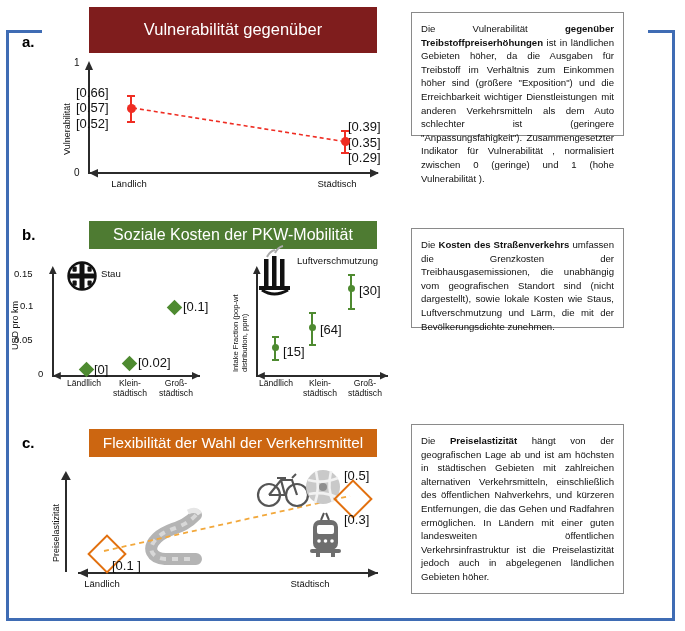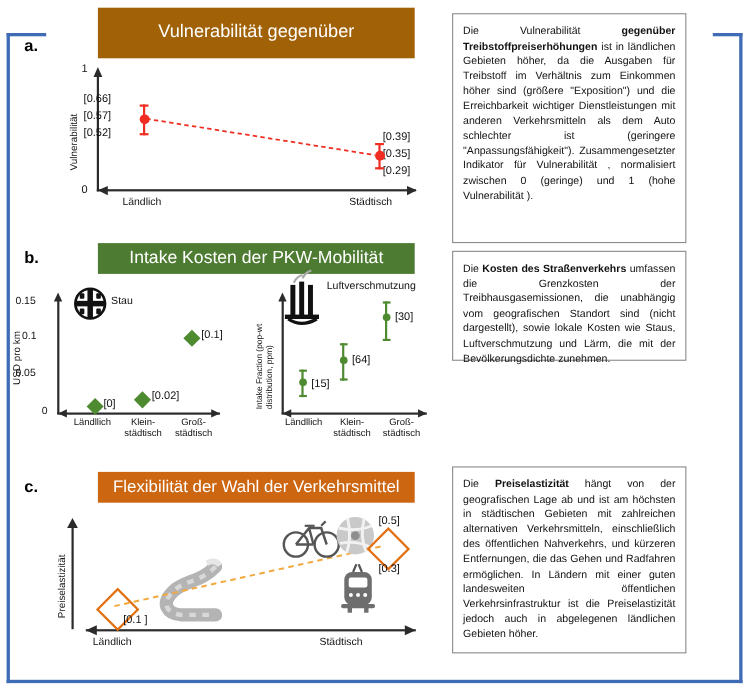--- a/index.html
+++ b/index.html
@@ -36,52 +36,52 @@
 
   
   .title-bar{
     position:absolute;
     color:#ffffff;
     display:flex;align-items:center;justify-content:center;
     text-align:center;
     line-height:1.18;
     box-sizing:border-box;
   }
-  #bar-a{left:89px;top:7px;width:288px;height:46px;background:#a16207;font-size:16.5px;padding:0 6px;}
+  #bar-a{left:89px;top:7px;width:288px;height:46px;background:#7f1d1d;font-size:16.5px;padding:0 6px;}
   #bar-b{left:89px;top:221px;width:288px;height:28px;background:#4e7b32;font-size:16px;}
   #bar-c{left:89px;top:429px;width:288px;height:28px;background:#cc6611;font-size:15.3px;}
 
   
   .desc-box{
     position:absolute;
     border:1px solid #8a8a8a;
     background:#ffffff;
     box-sizing:border-box;
     padding:9px 9px 7px 9px;
     font-size:9.6px;
     line-height:1.42;
     color:#111;
     text-align:justify;
     text-justify:inter-word;
   }
-  #desc-a{left:411px;top:12px;width:213px;height:209px;}
+  #desc-a{left:411px;top:12px;width:213px;height:124px;}
   #desc-b{left:411px;top:228px;width:213px;height:100px;}
   #desc-c{left:411px;top:424px;width:213px;height:170px;}
   .desc-box b{font-weight:bold;}
 
   
   .axis-line{position:absolute;background:#2b2b2b;}
   .axis-label{position:absolute;font-size:9px;color:#111;white-space:nowrap;}
   .axis-label.vert{
     transform-origin:0 0;
     transform:rotate(-90deg);
   }
   .tick-label{position:absolute;font-size:10px;color:#111;}
   .cat-label{position:absolute;font-size:8.6px;color:#111;text-align:center;line-height:1.16;}
-  .val-label{position:absolute;font-size:10px;color:#111;white-space:nowrap;text-align:right;}
+  .val-label{position:absolute;font-size:13px;color:#111;white-space:nowrap;text-align:right;}
 
   
   .ov{position:absolute;left:0;top:0;width:685px;height:631px;pointer-events:none;}
 
   
   .dot-red{
     position:absolute;width:9px;height:9px;border-radius:50%;
     background:#ef2d23;
   }
   .ebar-red{position:absolute;width:2px;background:#ef2d23;}
@@ -148,21 +148,21 @@
   <div class="dot-red" style="left:126.5px;top:104px;"></div>
 
   <div class="ebar-red" style="left:344px;top:130px;height:24px;"></div>
   <div class="ecap-red" style="left:341px;top:130px;"></div>
   <div class="ecap-red" style="left:341px;top:152px;"></div>
   <div class="dot-red" style="left:340.5px;top:137px;"></div>
 
   <div class="panel-letter" style="left:22px;top:226px;">b.</div>
 
   <div class="title-bar" id="bar-b">
-    <span>Intake Kosten der PKW-Mobilität</span>
+    <span>Soziale Kosten der PKW-Mobilität</span>
   </div>
 
   <div class="axis-line" style="left:52px;top:272px;width:1.6px;height:104px;"></div>
   <div class="axis-line" style="left:52px;top:375px;width:148px;height:1.6px;"></div>
 
   <div class="tick-label" style="left:14px;top:268px;font-size:9.5px;">0.15</div>
   <div class="tick-label" style="left:20px;top:300px;font-size:9.5px;">0.1</div>
   <div class="tick-label" style="left:14px;top:334px;font-size:9.5px;">0.05</div>
   <div class="tick-label" style="left:38px;top:368px;font-size:9.5px;">0</div>
 

